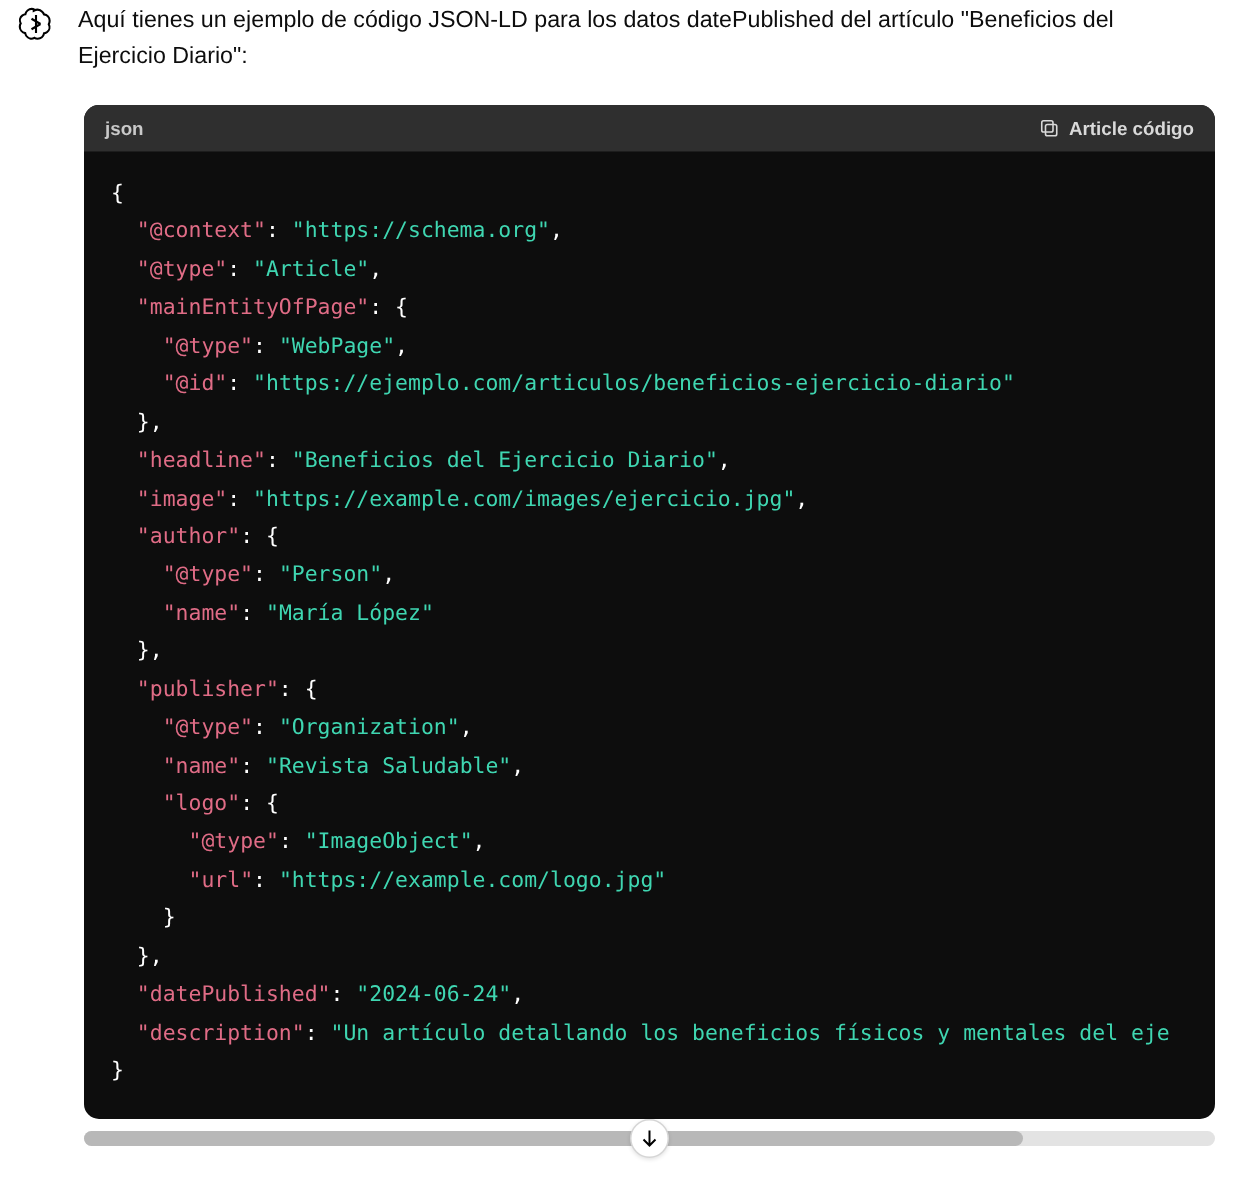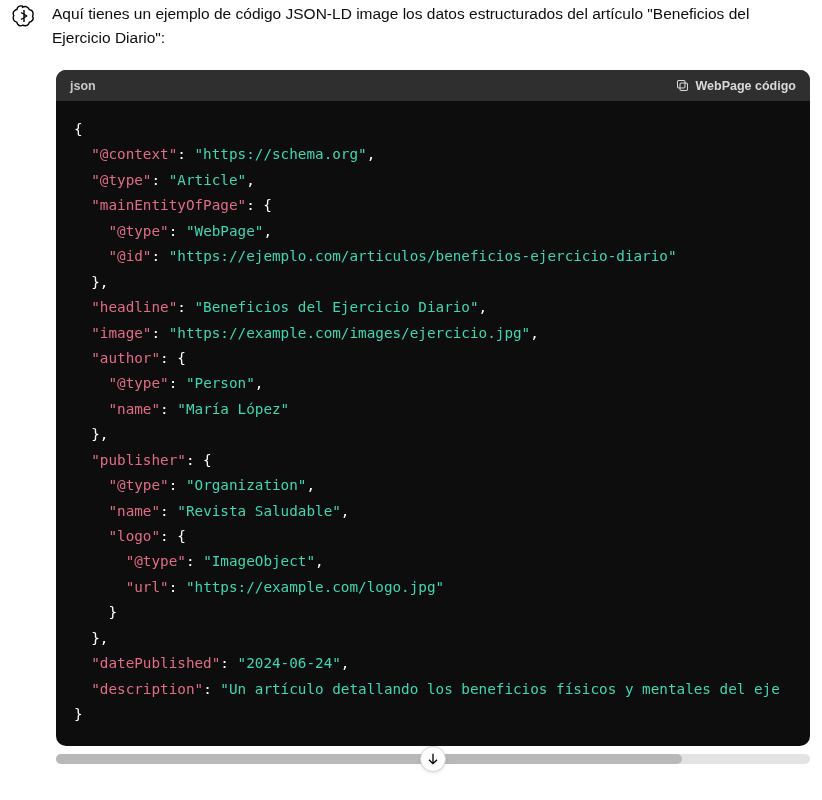--- a/index.html
+++ b/index.html
@@ -87,32 +87,32 @@
 
 <div class="wrap">
 
   <div class="msg-row">
     <div class="avatar">
       <svg viewBox="0 0 24 24" fill="none" stroke="#000" stroke-width="1.4">
         <path d="M10.5 3.2c1.9-1.1 4.3-.8 5.8.8.5.5.8 1 1 1.6 2.1.3 3.8 2.1 3.8 4.3 0 .8-.2 1.5-.6 2.2 1 1.8.5 4.1-1.2 5.3-.6.4-1.2.7-1.9.8-.4 2-2.2 3.6-4.3 3.6-.8 0-1.6-.2-2.2-.6-1.8 1-4.1.5-5.3-1.2-.4-.6-.7-1.2-.8-1.9-2-.4-3.6-2.2-3.6-4.3 0-.8.2-1.6.6-2.2-1-1.8-.5-4.1 1.2-5.3.6-.4 1.2-.7 1.9-.8.4-2 2.2-3.6 4.3-3.6.5 0 .9.1 1.3.3z"></path>
         <path d="M9 8.5l6 3.5M9 15.5l6-3.5M12 6v12"></path>
       </svg>
     </div>
-    <div class="msg-text">Aquí tienes un ejemplo de código JSON-LD image los datos estructurados del artículo "Beneficios del Ejercicio Diario":</div>
+    <div class="msg-text">Aquí tienes un ejemplo de código JSON-LD para los datos datePublished del artículo "Beneficios del Ejercicio Diario":</div>
   </div>
 
   <div class="code-block">
     <div class="code-header">
       <span>json</span>
       <div class="copy-btn">
         <svg viewBox="0 0 24 24" fill="none" stroke="currentColor" stroke-width="1.7">
           <rect x="8" y="8" width="12" height="12" rx="2"></rect>
           <rect x="4" y="4" width="12" height="12" rx="2"></rect>
         </svg>
-        <span>WebPage código</span>
+        <span>Article código</span>
       </div>
     </div>
     <div class="code-body-wrap">
       <pre class="code-body" id="code-body"><span class="p">{</span>
 <span class="p">  </span><span class="k">"@context"</span><span class="p">: </span><span class="s">"https://schema.org"</span><span class="p">,</span>
 <span class="p">  </span><span class="k">"@type"</span><span class="p">: </span><span class="s">"Article"</span><span class="p">,</span>
 <span class="p">  </span><span class="k">"mainEntityOfPage"</span><span class="p">: {</span>
 <span class="p">    </span><span class="k">"@type"</span><span class="p">: </span><span class="s">"WebPage"</span><span class="p">,</span>
 <span class="p">    </span><span class="k">"@id"</span><span class="p">: </span><span class="s">"https://ejemplo.com/articulos/beneficios-ejercicio-diario"</span>
 <span class="p">  },</span>

